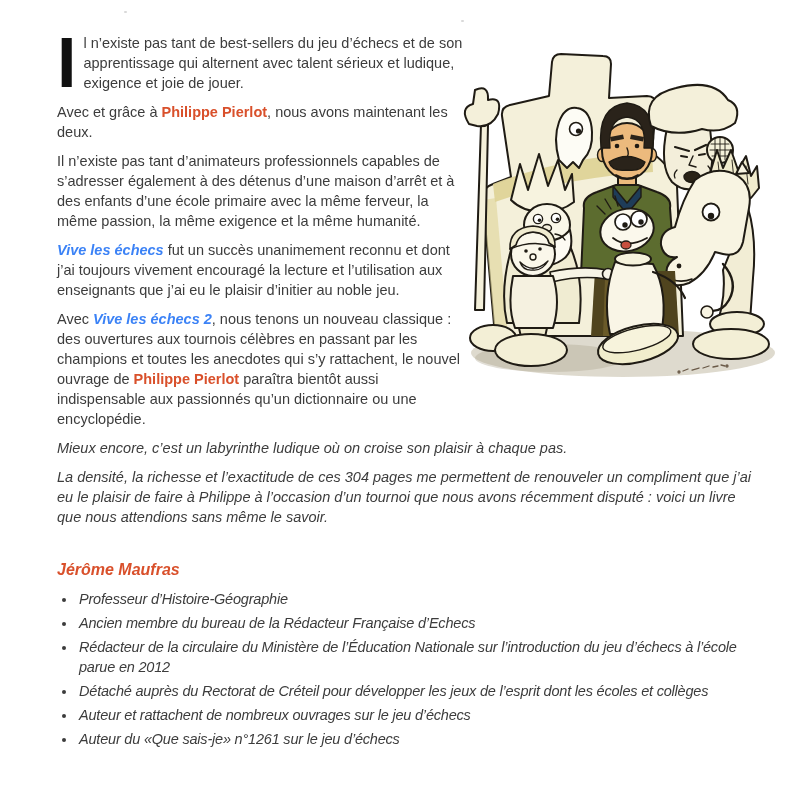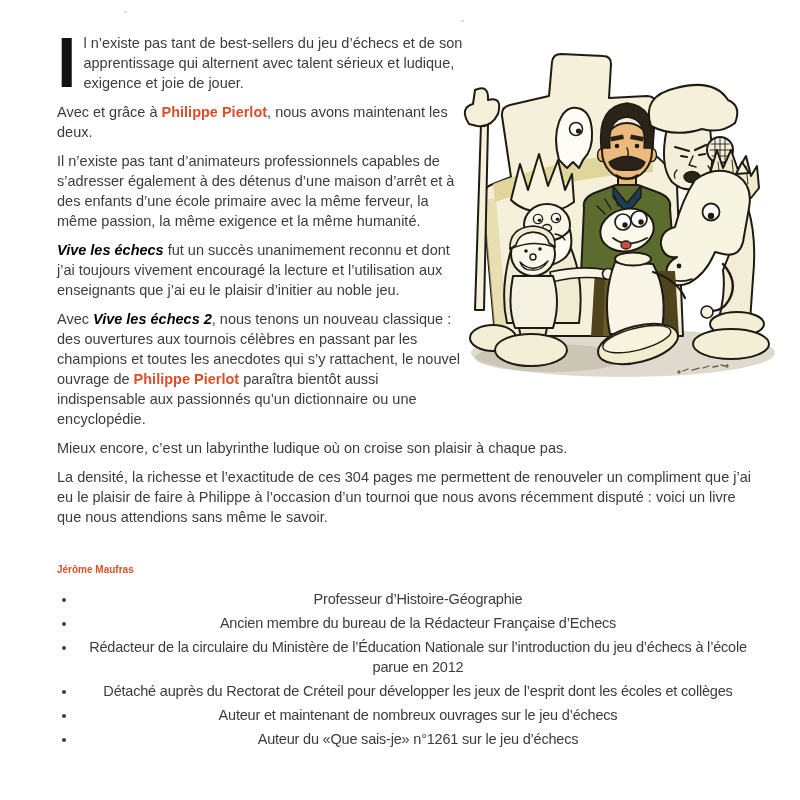--- a/index.html
+++ b/index.html
@@ -6,28 +6,28 @@
   .page{
     position:relative;width:800px;height:800px;background:#fff;overflow:hidden;
     color:#3c3c3c;font-family:"Liberation Sans","DejaVu Sans",sans-serif;
     font-size:14.5px;line-height:20px;
     --accent:#d9502b;
   }
   .content{padding:33px 0 0 57px;}
   .intro{width:412px;}
   p.para{margin:0 0 9px 0;}
   .accent{color:var(--accent);font-weight:bold;}
-  .title-ref{font-weight:bold;font-style:italic;color:#000000;}
+  .title-ref{font-weight:bold;font-style:italic;color:#3b82f6;}
   .dropcap{
     float:left;font-weight:bold;font-size:70px;line-height:58px;
     color:#111;margin:1px 9px 0 0;letter-spacing:-2px;
   }
-  .wide{width:700px;margin-top:6px;}
-  .author-name{color:var(--accent);font-weight:bold;font-size:10px;margin:33px 0 9px 0;}
-  ul.credentials{margin:0;padding-left:20px;letter-spacing:-0.2px;text-align:center;}
+  .wide{width:700px;margin-top:6px;font-style:italic;}
+  .author-name{color:var(--accent);font-weight:bold;font-size:16px;margin:33px 0 9px 0;}
+  ul.credentials{margin:0;padding-left:20px;letter-spacing:-0.2px;}
   ul.credentials li{margin-bottom:4px;padding-left:2px;}
   .illustration{position:absolute;left:455px;top:38px;width:340px;height:368px;}
   .speck{position:absolute;width:3px;height:2px;background:#c9c9c9;opacity:.7;border-radius:1px;}
   .speck.a{left:124px;top:11px;}
   .speck.b{left:461px;top:20px;}
 </style>
 </head>
 <body>
 
 <div class="page" style="--accent: #d9502b;">
@@ -46,21 +46,21 @@
         <p class="para"><span>Mieux encore, c’est un labyrinthe ludique où on croise son plaisir à chaque pas.</span></p>
         <p class="para"><span>La densité, la richesse et l’exactitude de ces 304 pages me permettent de renouveler un compliment que j’ai eu le plaisir de faire à Philippe à l’occasion d’un tournoi que nous avons récemment disputé : voici un livre que nous attendions sans même le savoir.</span></p>
       </div>
     <div class="wide">
       <div class="author-name">Jérôme Maufras</div>
       <ul class="credentials">
           <li>Professeur d’Histoire-Géographie</li>
           <li>Ancien membre du bureau de la Rédacteur Française d’Echecs</li>
           <li>Rédacteur de la circulaire du Ministère de l’Éducation Nationale sur l’introduction du jeu d’échecs à l’école parue en 2012</li>
           <li>Détaché auprès du Rectorat de Créteil pour développer les jeux de l’esprit dont les écoles et collèges</li>
-          <li>Auteur et maintenant de nombreux ouvrages sur le jeu d’échecs</li>
+          <li>Auteur et rattachent de nombreux ouvrages sur le jeu d’échecs</li>
           <li>Auteur du «Que sais-je» n°1261 sur le jeu d’échecs</li>
         </ul>
     </div>
   </div>
 
   <svg class="illustration" viewBox="0 0 340 368" role="img" aria-label="Dessin humoristique : un animateur moustachu en pull vert entouré de pièces d’échecs souriantes (tour crénelée, roi barbu, cavalier, pions) avec signature de l’illustrateur">
     <g stroke="#1f1b14" stroke-width="2" stroke-linejoin="round" stroke-linecap="round">
 
       <g stroke="none">
         <ellipse cx="168" cy="315" rx="152" ry="24" fill="#b6ae93" opacity="0.45"></ellipse>

